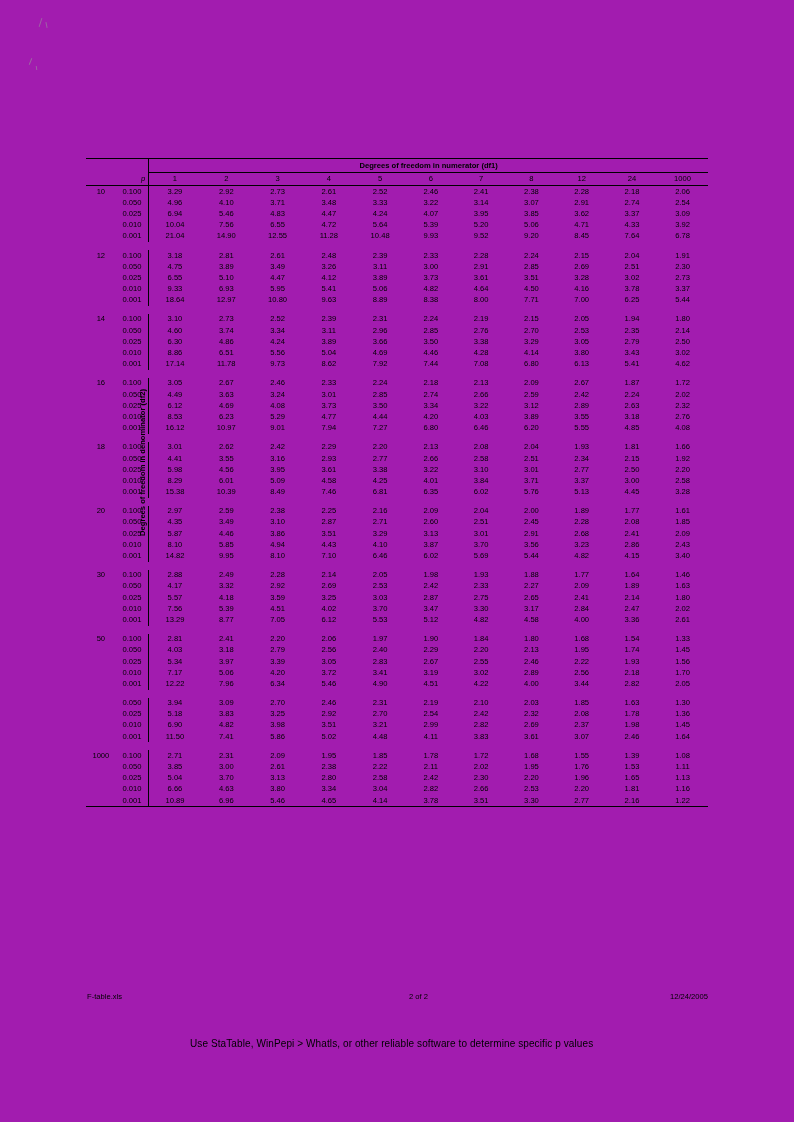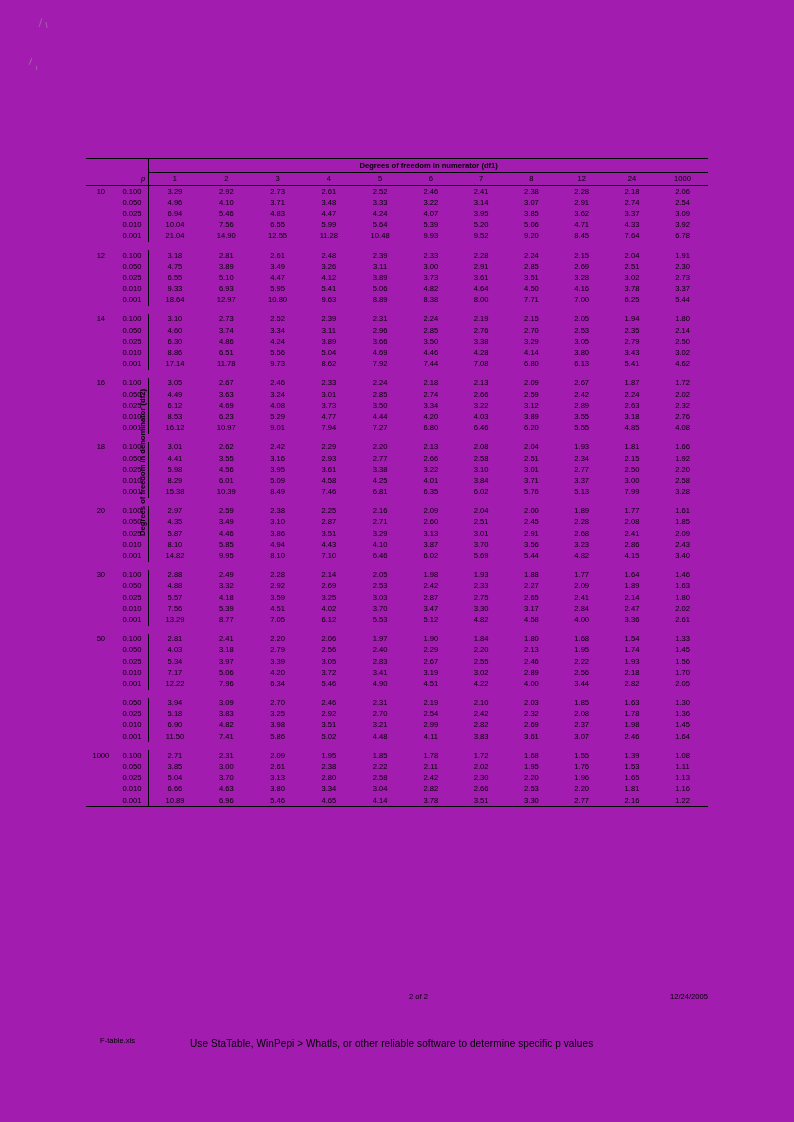--- a/index.html
+++ b/index.html
@@ -140,21 +140,21 @@
   }
 
   
   .foot {
     position: absolute;
     left: 0;
     right: 0;
     top: 992px;
     font-size: 7.6px;
   }
-  .foot .left   { position: absolute; left: 100px; margin-top: 44px; }
+  .foot .left   { position: absolute; left: 87px; }
   .foot .center { position: absolute; left: 0; right: 0; text-align: center; margin-left: 43px; }
   .foot .right  { position: absolute; right: 86px; }
 </style>
 </head>
 <body>
 
 <div class="page">
 
   <div class="speck s1"></div>
   <div class="speck s2"></div>
@@ -232,21 +232,21 @@
             <td class="val">3.62</td>
             <td class="val">3.37</td>
             <td class="val">3.09</td>
           </tr>
           <tr class="datarow">
             <td class="dfcol"></td>
             <td class="pcol">0.010</td>
             <td class="val">10.04</td>
             <td class="val">7.56</td>
             <td class="val">6.55</td>
-            <td class="val">5.99</td>
+            <td class="val">4.72</td>
             <td class="val">5.64</td>
             <td class="val">5.39</td>
             <td class="val">5.20</td>
             <td class="val">5.06</td>
             <td class="val">4.71</td>
             <td class="val">4.33</td>
             <td class="val">3.92</td>
           </tr>
           <tr class="datarow">
             <td class="dfcol"></td>
@@ -565,21 +565,21 @@
             <td class="pcol">0.001</td>
             <td class="val">15.38</td>
             <td class="val">10.39</td>
             <td class="val">8.49</td>
             <td class="val">7.46</td>
             <td class="val">6.81</td>
             <td class="val">6.35</td>
             <td class="val">6.02</td>
             <td class="val">5.76</td>
             <td class="val">5.13</td>
-            <td class="val">7.99</td>
+            <td class="val">4.45</td>
             <td class="val">3.28</td>
           </tr>
           <tr class="gap">
             <td colspan="13"></td>
           </tr>
           <tr class="datarow">
             <td class="dfcol">20</td>
             <td class="pcol">0.100</td>
             <td class="val">2.97</td>
             <td class="val">2.59</td>
@@ -667,21 +667,21 @@
             <td class="val">1.98</td>
             <td class="val">1.93</td>
             <td class="val">1.88</td>
             <td class="val">1.77</td>
             <td class="val">1.64</td>
             <td class="val">1.46</td>
           </tr>
           <tr class="datarow">
             <td class="dfcol"></td>
             <td class="pcol">0.050</td>
-            <td class="val">4.88</td>
+            <td class="val">4.17</td>
             <td class="val">3.32</td>
             <td class="val">2.92</td>
             <td class="val">2.69</td>
             <td class="val">2.53</td>
             <td class="val">2.42</td>
             <td class="val">2.33</td>
             <td class="val">2.27</td>
             <td class="val">2.09</td>
             <td class="val">1.89</td>
             <td class="val">1.63</td>

